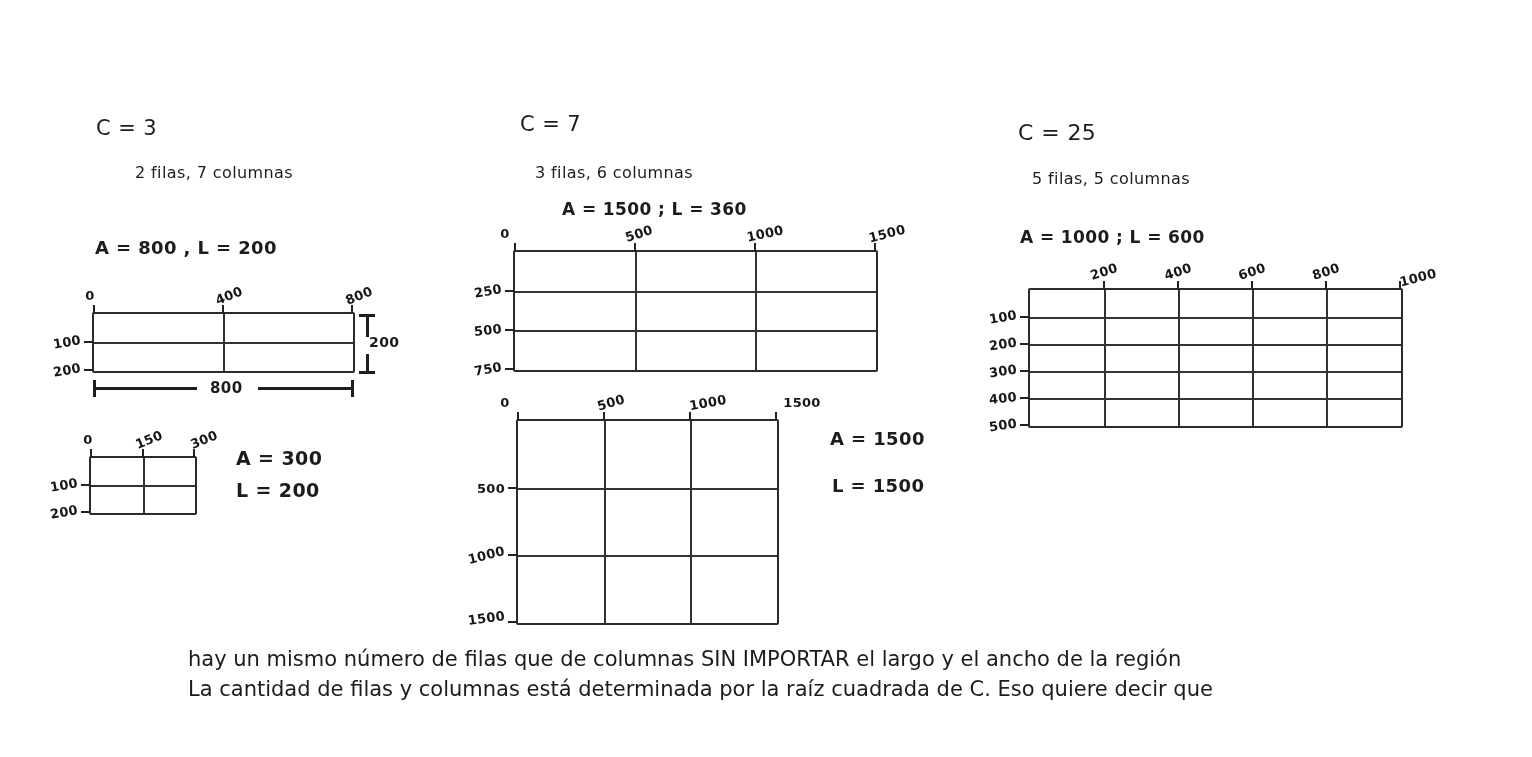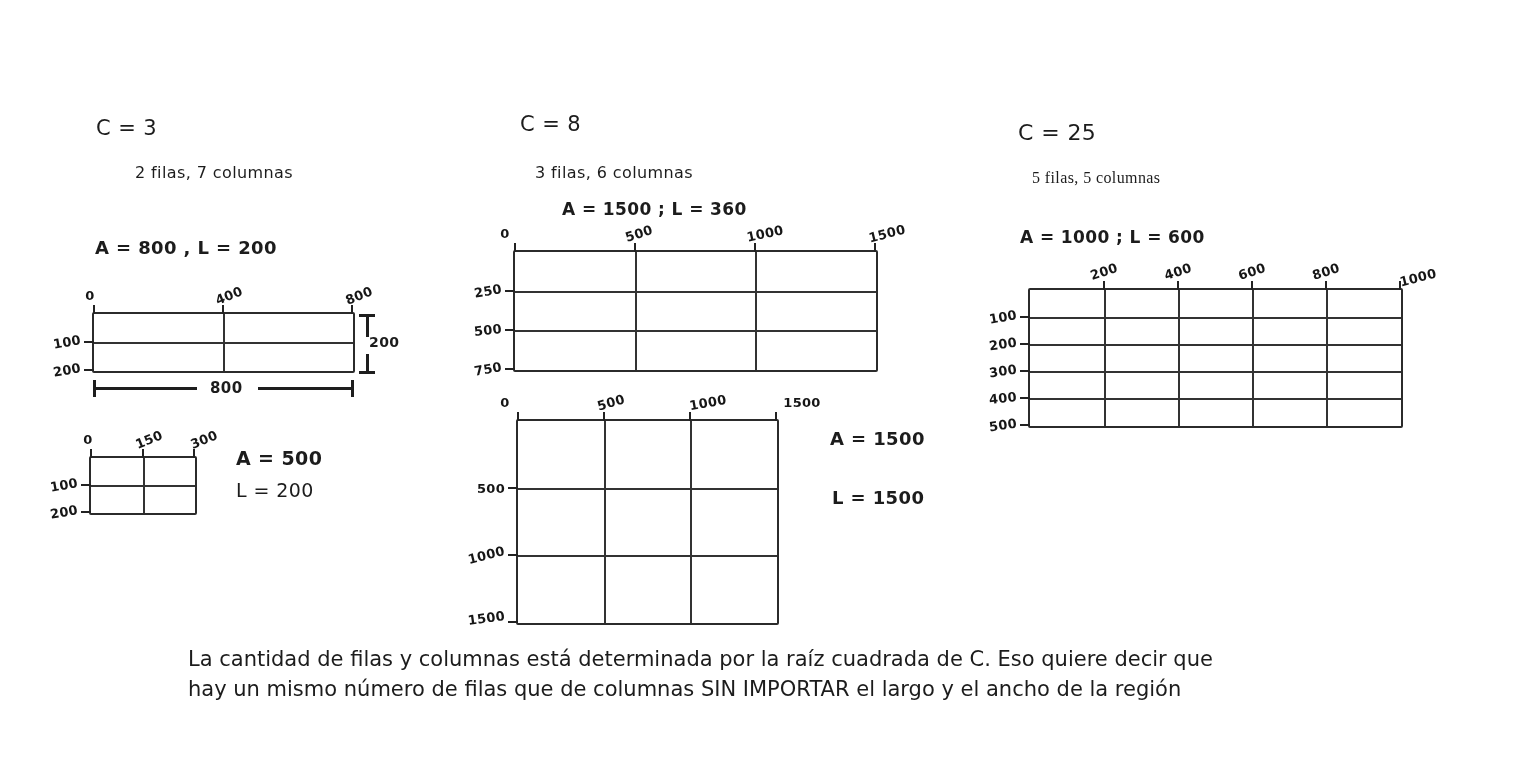--- a/index.html
+++ b/index.html
@@ -24,32 +24,32 @@
   }
   
   .title   { left: 417px; top: 36px;  font-size: 20px; }
   .caption { left: 188px; top: 644px; font-size: 21px; line-height: 30px; white-space: nowrap; position: absolute; }
 
   
   .s1c  { left: 96px;  top: 116px; font-size: 21px; }
   .s1rc { left: 135px; top: 163px; font-size: 16px; }
   .s1f  { left: 95px;  top: 237px; font-size: 18px; font-weight: bold; }
   .g2a1 { left: 236px; top: 447px; font-size: 19px; font-weight: bold; }
-  .g2l1 { left: 236px; top: 479px; font-size: 19px; font-weight: normal; text-align: center; }
+  .g2l1 { left: 236px; top: 479px; font-size: 19px; font-weight: bold; text-align: center; }
 
   
   .s2c  { left: 520px; top: 112px; font-size: 21px; }
   .s2rc { left: 535px; top: 163px; font-size: 16px; }
   .s2f  { left: 562px; top: 199px; font-size: 17px; font-weight: bold; }
   .g2a2 { left: 830px; top: 428px; font-size: 18px; font-weight: bold; }
-  .g2l2 { left: 832px; top: 475px; font-size: 18px; font-weight: bold; margin-top: 12px; }
+  .g2l2 { left: 832px; top: 475px; font-size: 18px; font-weight: bold; }
 
   
   .s3c  { left: 1018px; top: 120px; font-size: 22px; }
-  .s3rc { left: 1032px; top: 169px; font-size: 16px; font-family: Liberation Serif, serif; }
+  .s3rc { left: 1032px; top: 169px; font-size: 16px; }
   .s3f  { left: 1020px; top: 227px; font-size: 17px; font-weight: bold; }
 
   
   .gridbox {
     position: absolute;
     border: 2.5px solid #2b2b2b;
     border-radius: 2px;
     box-sizing: border-box;
   }
   .vline { position: absolute; top: 0; bottom: 0; width: 2.2px; background: #333333; }
@@ -81,29 +81,29 @@
 </head>
 <body>
 
 <div class="canvas">
 
 
   <div class="hw s1c">C = 3</div>
   <div class="hw s1rc">2 filas, 7 columnas</div>
   <div class="hw s1f">A = 800 ,   L = 200</div>
 
-  <div class="hw s2c">C = 8</div>
+  <div class="hw s2c">C = 7</div>
   <div class="hw s2rc">3 filas, 6 columnas</div>
   <div class="hw s2f">A = 1500 ;   L = 360</div>
 
   <div class="hw s3c">C = 25</div>
   <div class="hw s3rc">5 filas, 5 columnas</div>
   <div class="hw s3f">A = 1000  ;   L = 600</div>
 
-  <div class="hw g2a1">A = 500</div>
+  <div class="hw g2a1">A = 300</div>
   <div class="hw g2l1">L = 200</div>
 
   <div class="hw g2a2">A = 1500</div>
   <div class="hw g2l2">L = 1500</div>
 
   <div class="ink dimvs1"></div>
   <div class="ink dimvs2"></div>
   <div class="ink dimvct"></div>
   <div class="ink dimvcb"></div>
   <div class="hw dimvlabel">200</div>
@@ -209,17 +209,17 @@
         <div class="ytickmark" style="top: 80px;"></div>
         <div class="ticklabel" style="left: -13px; top: 81px; transform: translate(-100%, -50%) rotate(-8deg);">300</div>
         <div class="ytickmark" style="top: 107px;"></div>
         <div class="ticklabel" style="left: -13px; top: 108px; transform: translate(-100%, -50%) rotate(-6deg);">400</div>
         <div class="ytickmark" style="top: 134px;"></div>
         <div class="ticklabel" style="left: -13px; top: 135px; transform: translate(-100%, -50%) rotate(-8deg);">500</div>
       </div>
     </div>
 
   <div class="caption">
+    <div>hay un mismo número de filas que de columnas SIN IMPORTAR el largo y el ancho de la región</div>
     <div>La cantidad de filas y columnas está determinada por la raíz cuadrada de C. Eso quiere decir que</div>
-    <div>hay un mismo número de filas que de columnas SIN IMPORTAR el largo y el ancho de la región</div>
   </div>
 
 </div>
 
 </body></html>

